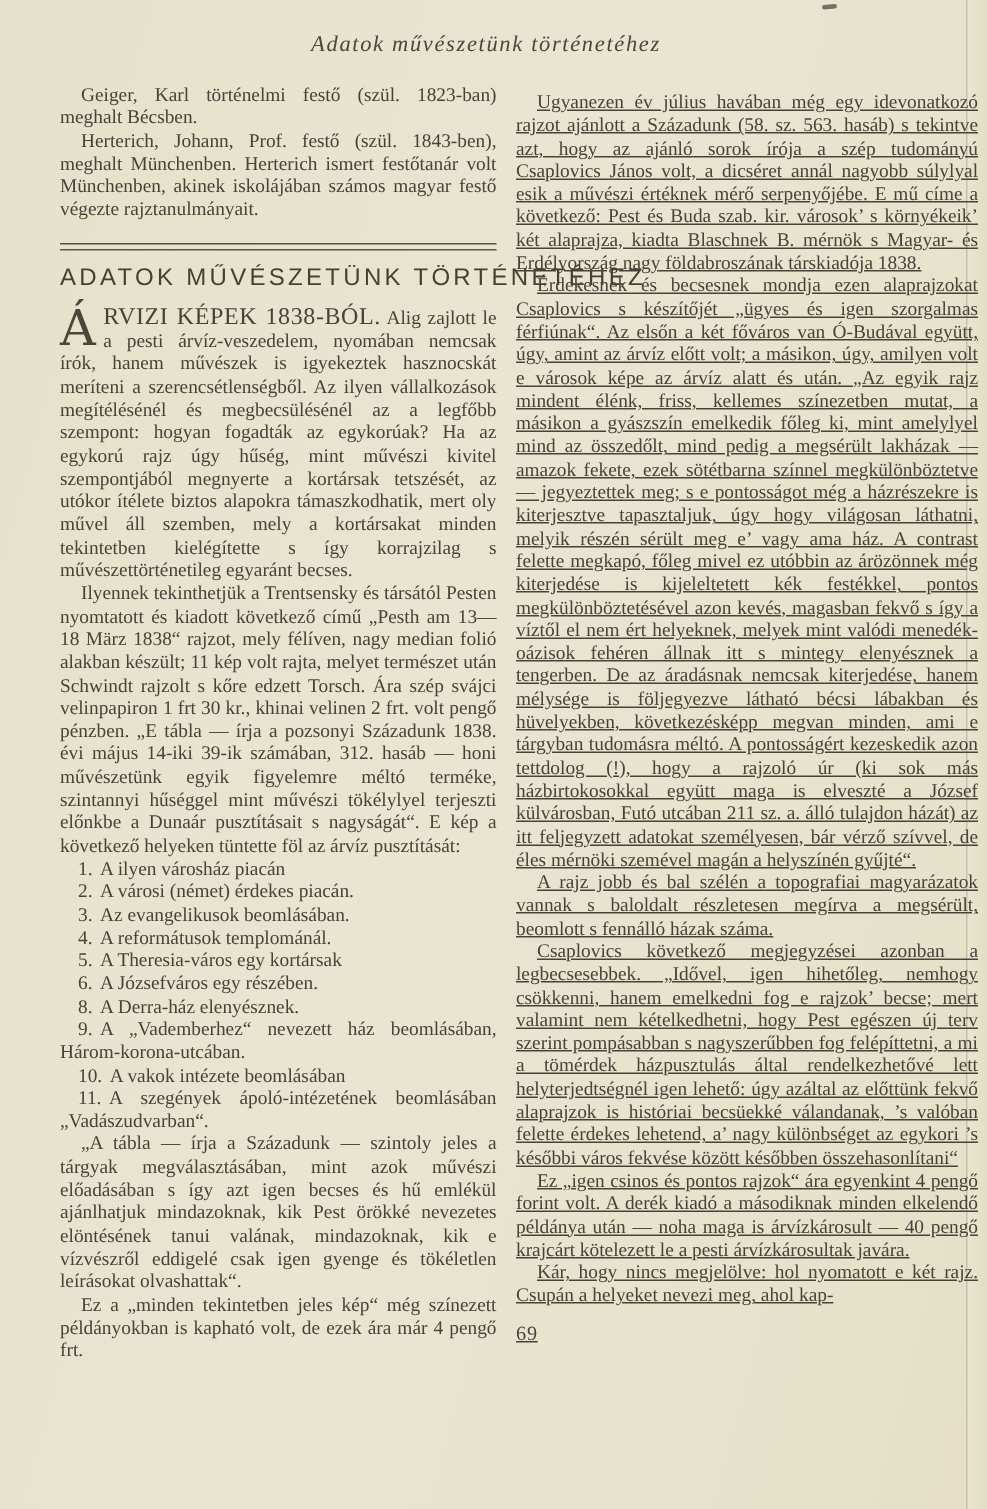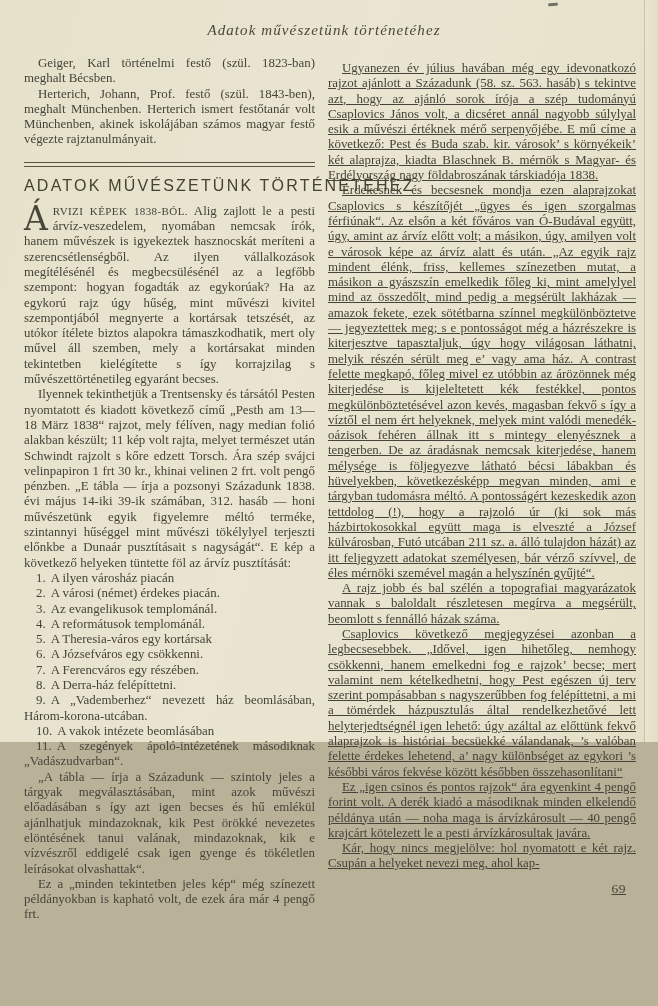--- a/index.html
+++ b/index.html
@@ -1,48 +1,48 @@
 <!DOCTYPE html>
 <html><head>
 <meta charset="utf-8">
 <style>
   html,body{margin:0;padding:0;}
   body{width:658px;height:1006px;overflow:hidden;background:#b9b299;}
   .page{
-    position:relative;width:658px;height:742px;
+    position:relative;width:658px;height:1006px;
     background:linear-gradient(105deg,#e6e1ca 0%,#eae5d1 45%,#e7e2cb 80%,#e4dfc6 100%);
     font-family:"Liberation Serif","DejaVu Serif",serif;
     color:#46443a;
     -webkit-font-smoothing:antialiased;
   }
   .edge-line{position:absolute;top:0;right:13px;width:1px;height:100%;background:#c8c1a7;}
   .edge-strip{position:absolute;top:0;right:0;width:13px;height:100%;background:linear-gradient(90deg,#eae5d1,#e2ddc4);}
   .scan-mark{position:absolute;top:3px;left:548px;width:10px;height:3px;background:#55534c;border-radius:2px;transform:rotate(-5deg);opacity:.8;}
   .running-head{
     position:absolute;top:22px;left:0;width:648px;text-align:center;
     font-style:italic;font-size:15px;letter-spacing:1.1px;color:#4a473c;
   }
-  .cols{position:absolute;top:56px;left:24px;width:612px;display:flex;gap:13px;}
+  .cols{position:absolute;top:56px;left:40px;width:612px;display:flex;gap:13px;}
   .col-left{width:291px;}
   .col-right{width:308px;padding-top:5px;text-decoration:underline;}
   p{margin:0;text-align:justify;font-size:12.9px;line-height:15.3px;}
   p.ind{text-indent:14px;}
   .divider{margin:14px 0 10px 0;height:3px;border-top:1.3px solid #55523f;border-bottom:1px solid #5a5744;}
   .article-heading{
     margin:0 0 9px 0;font-family:"Liberation Sans",sans-serif;font-weight:400;
     font-size:16px;letter-spacing:2.2px;color:#45432f;white-space:nowrap;
   }
   .dropcap{
     float:left;font-family:"DejaVu Serif",serif;font-size:33px;line-height:26px;
     padding:2px 5px 0 0;color:#4a473a;
   }
-  .lead-caps{font-size:11px;letter-spacing:.4px;}
+  .lead-caps{font-size:16px;letter-spacing:.4px;}
   .flood-list p{text-indent:12px;}
   .li-num{margin-right:5px;}
-  .page-num{text-align:right;padding-right:10px;margin-top:9px;font-size:13.5px;letter-spacing:.5px;}
+  .page-num{padding-right:10px;margin-top:9px;font-size:13.5px;letter-spacing:.5px;}
 </style>
 </head>
 <body>
 
 <div class="page">
   <div class="edge-strip"></div>
   <div class="edge-line"></div>
   <div class="scan-mark"></div>
 
   <div class="running-head">Adatok művészetünk történetéhez</div>
@@ -57,29 +57,28 @@
 
       <h2 class="article-heading">ADATOK MŰVÉSZETÜNK TÖRTÉNETÉHEZ</h2>
 
       <p><span class="dropcap">Á</span><span class="lead-caps">RVIZI KÉPEK 1838-BÓL.</span><span> Alig zajlott le a pesti árvíz-veszedelem, nyomában nemcsak írók, hanem művészek is igyekeztek hasznocskát meríteni a szerencsétlenségből. Az ilyen vállalkozások megítélésénél és megbecsülésénél az a legfőbb szempont: hogyan fogadták az egykorúak? Ha az egykorú rajz úgy hűség, mint művészi kivitel szempontjából megnyerte a kortársak tetszését, az utókor ítélete biztos alapokra támaszkodhatik, mert oly művel áll szemben, mely a kortársakat minden tekintetben kielégítette s így korrajzilag s művészettörténetileg egyaránt becses.</span></p>
 
       <p class="ind">Ilyennek tekinthetjük a Trentsensky és társától Pesten nyomtatott és kiadott következő című „Pesth am 13—18 März 1838“ rajzot, mely félíven, nagy median folió alakban készült; 11 kép volt rajta, melyet természet után Schwindt rajzolt s kőre edzett Torsch. Ára szép svájci velinpapiron 1 frt 30 kr., khinai velinen 2 frt. volt pengő pénzben. „E tábla — írja a pozsonyi Századunk 1838. évi május 14-iki 39-ik számában, 312. hasáb — honi művészetünk egyik figyelemre méltó terméke, szintannyi hűséggel mint művészi tökélylyel terjeszti előnkbe a Dunaár pusztításait s nagyságát“. E kép a következő helyeken tüntette föl az árvíz pusztítását:</p>
 
       <div class="flood-list">
         <p><span class="li-num">1.</span><span>A ilyen városház piacán</span></p>
         <p><span class="li-num">2.</span><span>A városi (német) érdekes piacán.</span></p>
-        <p><span class="li-num">3.</span><span>Az evangelikusok templománál.</span></p>
+        <p><span class="li-num">3.</span><span>Az evangelikusok beomlásában.</span></p>
         <p><span class="li-num">4.</span><span>A reformátusok templománál.</span></p>
         <p><span class="li-num">5.</span><span>A Theresia-város egy kortársak</span></p>
-        <p><span class="li-num">6.</span><span>A Józsefváros egy csökkenni.</span></p>
-        <p><span class="li-num">7.</span><span>A Ferencváros egy részében.</span></p>
-        <p><span class="li-num">8.</span><span>A Derra-ház felépíttetni.</span></p>
+        <p><span class="li-num">6.</span><span>A Józsefváros egy részében.</span></p>
+        <p><span class="li-num">8.</span><span>A Derra-ház elenyésznek.</span></p>
         <p><span class="li-num">9.</span><span>A „Vademberhez“ nevezett ház beomlásában, Három-korona-utcában.</span></p>
         <p><span class="li-num">10.</span><span>A vakok intézete beomlásában</span></p>
-        <p><span class="li-num">11.</span><span>A szegények ápoló-intézetének másodiknak „Vadászudvarban“.</span></p>
+        <p><span class="li-num">11.</span><span>A szegények ápoló-intézetének beomlásában „Vadászudvarban“.</span></p>
       </div>
 
       <p class="ind">„A tábla — írja a Századunk — szintoly jeles a tárgyak megválasztásában, mint azok művészi előadásában s így azt igen becses és hű emlékül ajánlhatjuk mindazoknak, kik Pest örökké nevezetes elöntésének tanui valának, mindazoknak, kik e vízvészről eddigelé csak igen gyenge és tökéletlen leírásokat olvashattak“.</p>
       <p class="ind">Ez a „minden tekintetben jeles kép“ még színezett példányokban is kapható volt, de ezek ára már 4 pengő frt.</p>
     </div>
 
     <div class="col-right">
       <p class="ind">Ugyanezen év július havában még egy idevonatkozó rajzot ajánlott a Századunk (58. sz. 563. hasáb) s tekintve azt, hogy az ajánló sorok írója a szép tudományú Csaplovics János volt, a dicséret annál nagyobb súlylyal esik a művészi értéknek mérő serpenyőjébe. E mű címe a következő: Pest és Buda szab. kir. városok’ s környékeik’ két alaprajza, kiadta Blaschnek B. mérnök s Magyar- és Erdélyország nagy földabroszának társkiadója 1838.</p>
       <p class="ind">Érdekesnek és becsesnek mondja ezen alaprajzokat Csaplovics s készítőjét „ügyes és igen szorgalmas férfiúnak“. Az elsőn a két főváros van Ó-Budával együtt, úgy, amint az árvíz előtt volt; a másikon, úgy, amilyen volt e városok képe az árvíz alatt és után. „Az egyik rajz mindent élénk, friss, kellemes színezetben mutat, a másikon a gyászszín emelkedik főleg ki, mint amelylyel mind az összedőlt, mind pedig a megsérült lakházak — amazok fekete, ezek sötétbarna színnel megkülönböztetve — jegyeztettek meg; s e pontosságot még a házrészekre is kiterjesztve tapasztaljuk, úgy hogy világosan láthatni, melyik részén sérült meg e’ vagy ama ház. A contrast felette megkapó, főleg mivel ez utóbbin az árözönnek még kiterjedése is kijeleltetett kék festékkel, pontos megkülönböztetésével azon kevés, magasban fekvő s így a víztől el nem ért helyeknek, melyek mint valódi menedék-oázisok fehéren állnak itt s mintegy elenyésznek a tengerben. De az áradásnak nemcsak kiterjedése, hanem mélysége is följegyezve látható bécsi lábakban és hüvelyekben, következésképp megvan minden, ami e tárgyban tudomásra méltó. A pontosságért kezeskedik azon tettdolog (!), hogy a rajzoló úr (ki sok más házbirtokosokkal együtt maga is elveszté a József külvárosban, Futó utcában 211 sz. a. álló tulajdon házát) az itt feljegyzett adatokat személyesen, bár vérző szívvel, de éles mérnöki szemével magán a helyszínén gyűjté“.</p>
       <p class="ind">A rajz jobb és bal szélén a topografiai magyarázatok vannak s baloldalt részletesen megírva a megsérült, beomlott s fennálló házak száma.</p>

